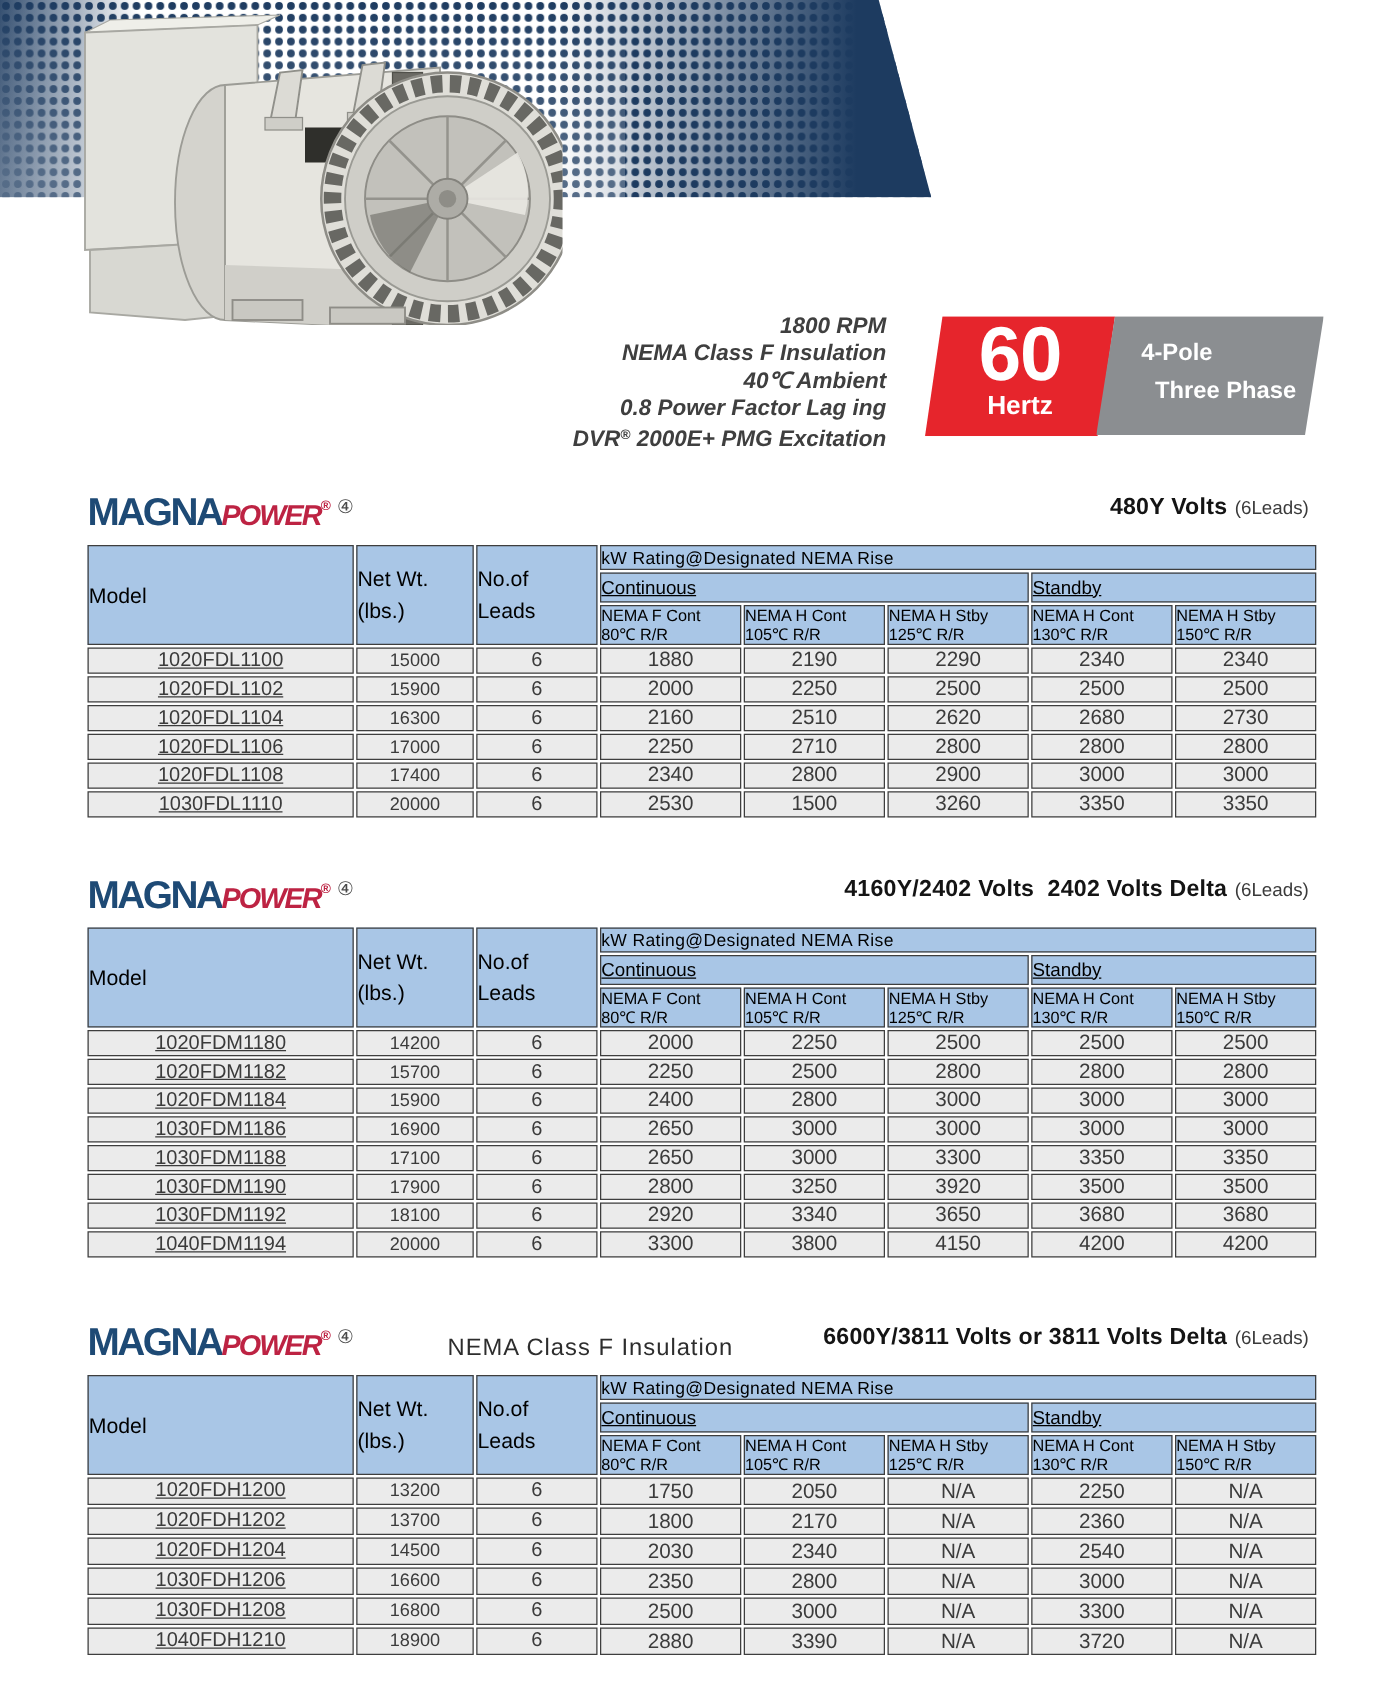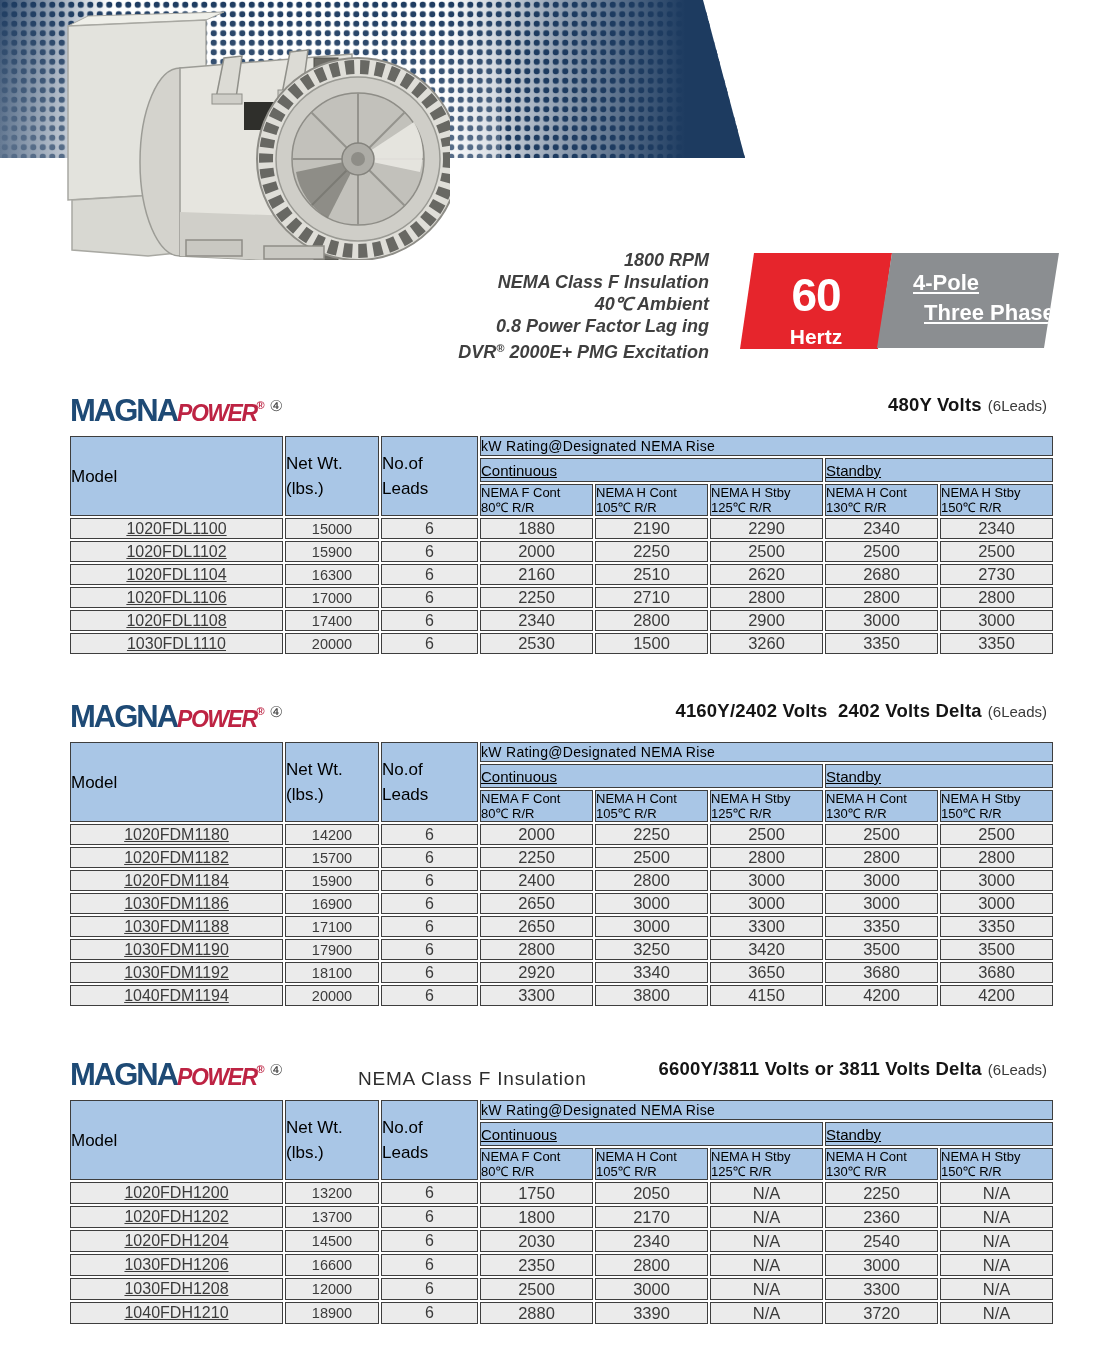--- a/index.html
+++ b/index.html
@@ -20,27 +20,27 @@
   }
   .spec-dvr { white-space:pre; }
   .spec-dvr sup { font-size:11px; vertical-align:6px; }
 
   .badge { position:absolute; top:253px; color:#fff; font-weight:bold; }
   .badge-red {
     left:740px; width:152px; height:96px; text-align:center;
     background:var(--red,#e6252c);
     clip-path:polygon(14px 0, 100% 0, calc(100% - 14px) 100%, 0 100%);
   }
-  .badge-red .num { font-size:46px; line-height:60px; margin-top:12px; letter-spacing:-1px; }
+  .badge-red .num { font-size:61px; line-height:60px; margin-top:0; letter-spacing:-1px; }
   .badge-red .lbl { font-size:21px; line-height:24px; }
   .badge-gray {
     left:877px; width:182px; height:95px;
     background:var(--gray,#8b8e91);
     clip-path:polygon(15px 0, 100% 0, calc(100% - 15px) 100%, 0 100%);
-    padding:15px 0 0 36px; font-size:22px; line-height:30px;text-decoration:underline;
+    padding:15px 0 0 36px; font-size:19px; line-height:30px;
   }
   .badge-gray .l2 { padding-left:11px; }
 
   
   .sec { position:absolute; left:68px; width:987px; }
   .sec-head { position:relative; height:44px; }
   .logo { position:absolute; left:2px; bottom:3px; white-space:nowrap; line-height:30px; }
   .lg-magna { font-size:31px; font-weight:bold; color:var(--logo-navy,#1e4a75); letter-spacing:-2px; }
   .lg-power { font-size:23px; font-weight:bold; font-style:italic; color:var(--logo-red,#bd2343); letter-spacing:-1.5px; }
   .lg-reg   { font-size:11px; font-weight:bold; color:var(--logo-red,#bd2343); vertical-align:12px; }
@@ -391,21 +391,21 @@
             <td class="c-val">3300</td>
             <td class="c-val">3350</td>
             <td class="c-val">3350</td>
           </tr>
           <tr>
             <td class="c-model">1030FDM1190</td>
             <td class="c-wt">17900</td>
             <td class="c-leads">6</td>
             <td class="c-val">2800</td>
             <td class="c-val">3250</td>
-            <td class="c-val">3420</td>
+            <td class="c-val">3920</td>
             <td class="c-val">3500</td>
             <td class="c-val">3500</td>
           </tr>
           <tr>
             <td class="c-model">1030FDM1192</td>
             <td class="c-wt">18100</td>
             <td class="c-leads">6</td>
             <td class="c-val">2920</td>
             <td class="c-val">3340</td>
             <td class="c-val">3650</td>
@@ -519,21 +519,21 @@
             <td class="c-wt">16600</td>
             <td class="c-leads">6</td>
             <td class="c-val">2350</td>
             <td class="c-val">2800</td>
             <td class="c-val">N/A</td>
             <td class="c-val">3000</td>
             <td class="c-val">N/A</td>
           </tr>
           <tr>
             <td class="c-model">1030FDH1208</td>
-            <td class="c-wt">12000</td>
+            <td class="c-wt">16800</td>
             <td class="c-leads">6</td>
             <td class="c-val">2500</td>
             <td class="c-val">3000</td>
             <td class="c-val">N/A</td>
             <td class="c-val">3300</td>
             <td class="c-val">N/A</td>
           </tr>
           <tr>
             <td class="c-model">1040FDH1210</td>
             <td class="c-wt">18900</td>

